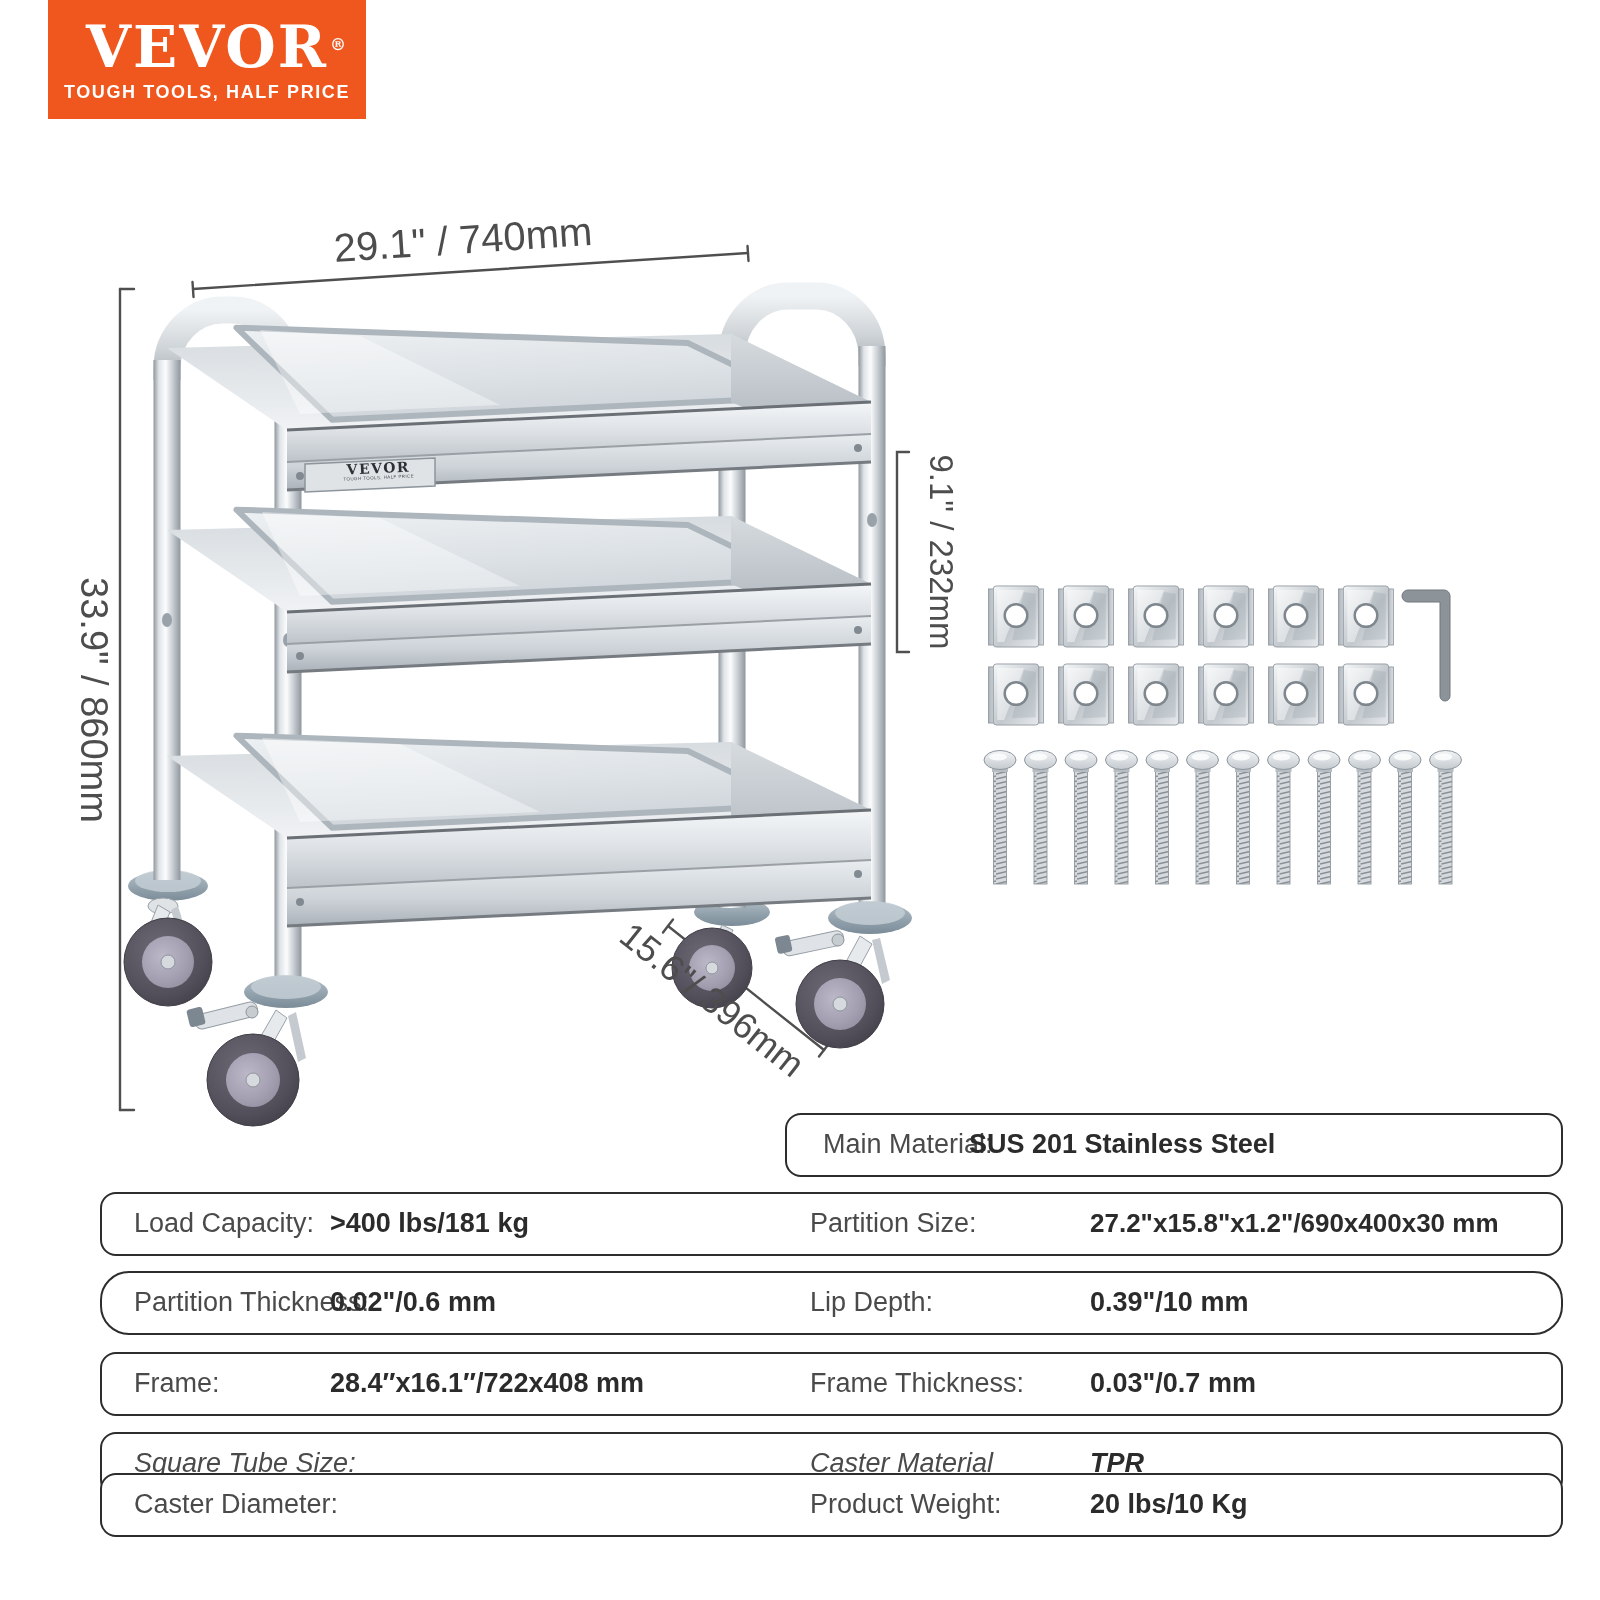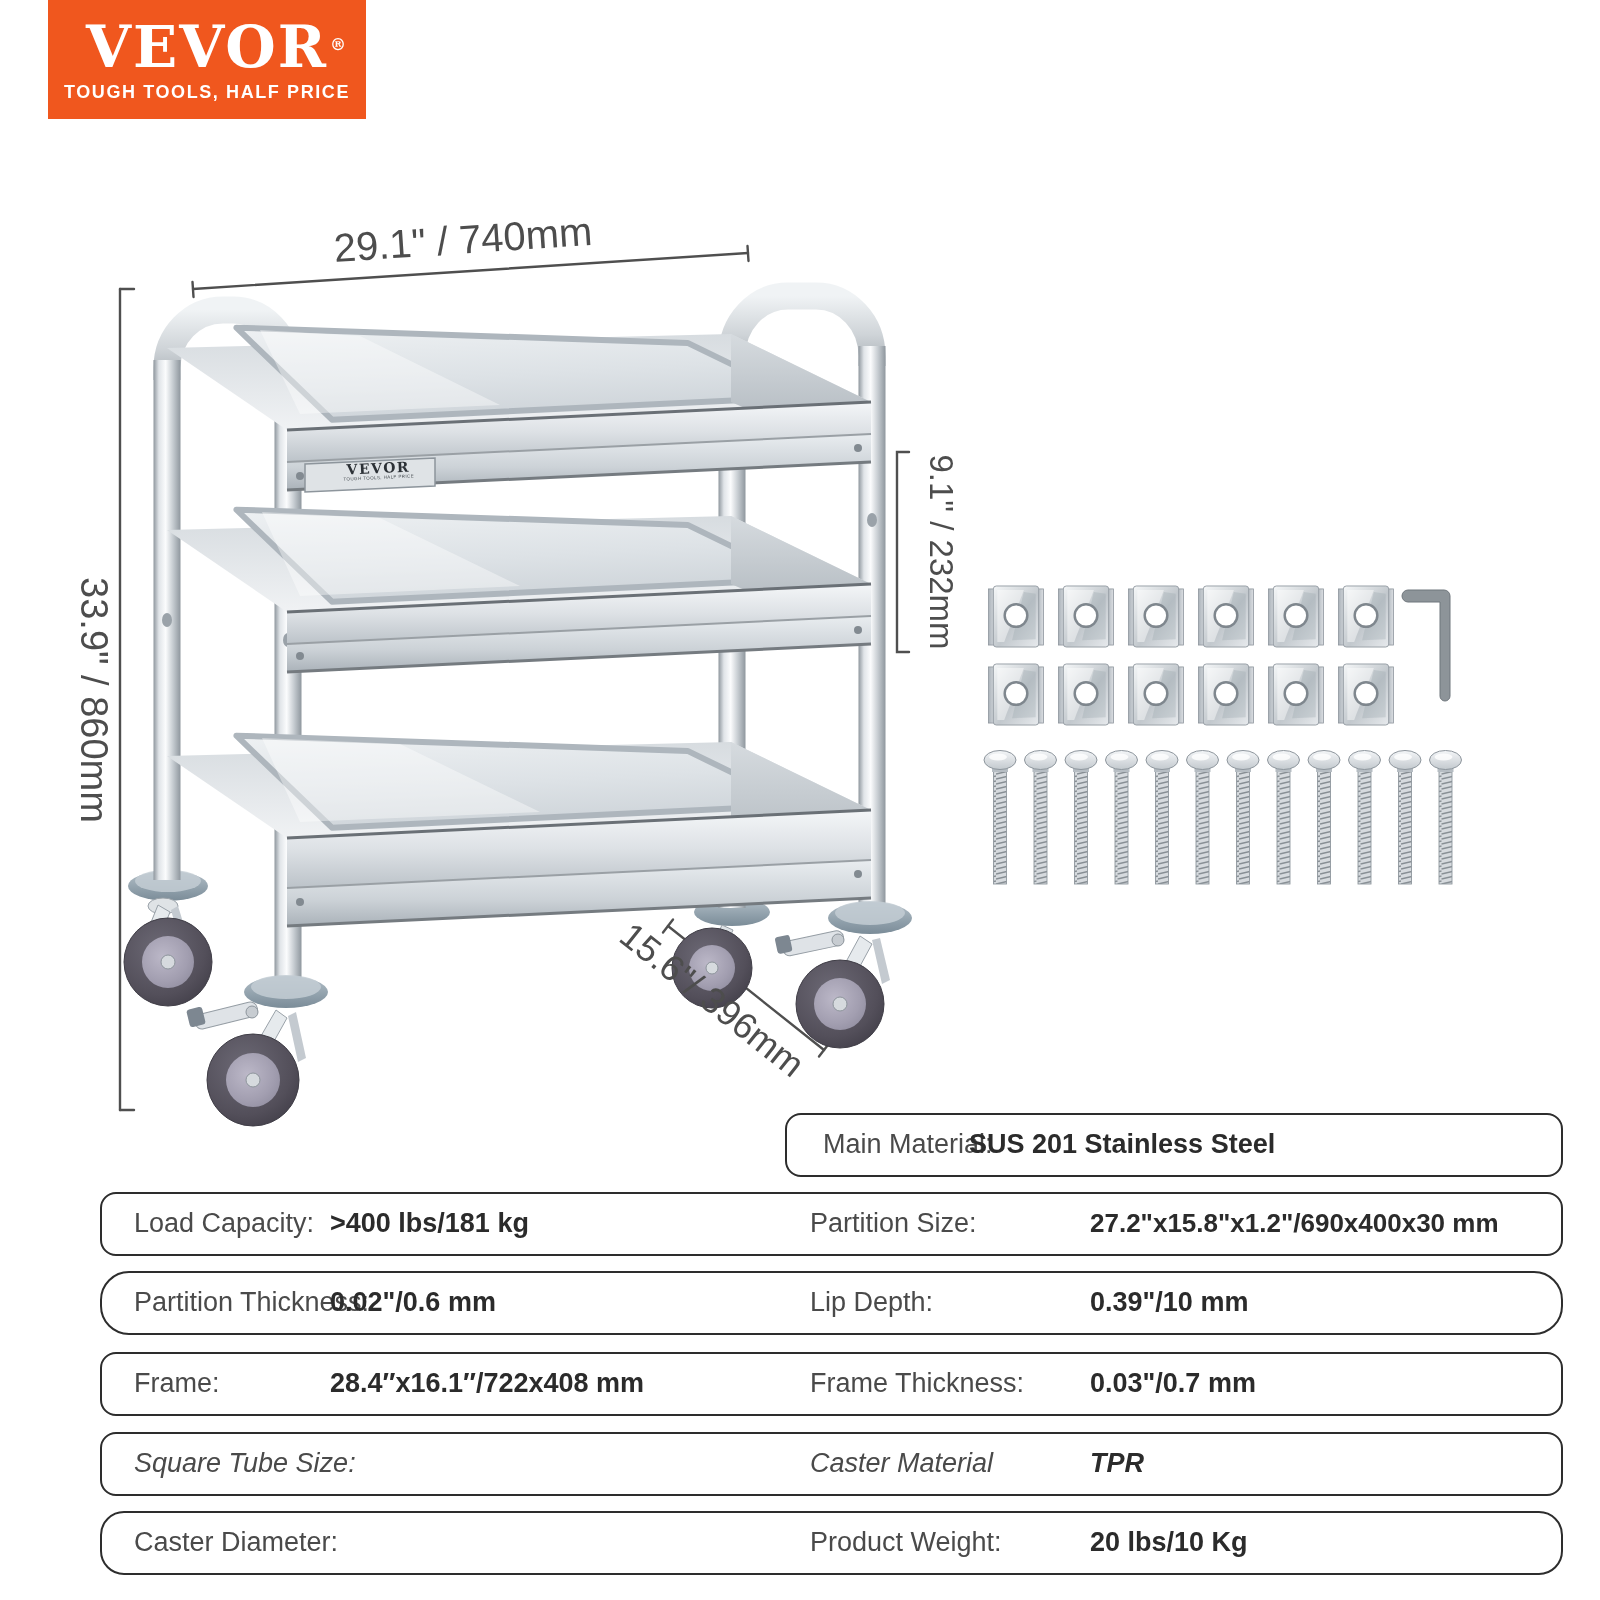--- a/index.html
+++ b/index.html
@@ -29,21 +29,21 @@
   
   .spec-row{position:absolute;height:64px;border:2.5px solid #2d2d2d;border-radius:16px;
         background:#fff;box-sizing:border-box;}
   .spec-row span{position:absolute;line-height:59px;font-size:27px;color:#4a4a4a;white-space:nowrap;}
   .spec-row .val{font-weight:bold;color:#2b2b2b;}
   #row1{left:785px;top:1113px;width:778px;}
   #row1 .l1{left:36px;} #row1 .v1{left:182px;}
   .fullrow{left:100px;width:1463px;}
   .fullrow .l1{left:32px;} .fullrow .v1{left:228px;}
   .fullrow .l2{left:708px;} .fullrow .v2{left:988px;}
-  #row2{top:1192px;} #row3{top:1271px;border-radius:29px;} #row4{top:1352px;} #row5{top:1432px;font-style:italic;} #row6{top:1511px;border-radius:24px;}
+  #row2{top:1192px;} #row3{top:1271px;border-radius:29px;} #row4{top:1352px;} #row5{top:1432px;font-style:italic;} #row6{top:1473px;}
   #row2 .v2{font-size:26px;}
 </style>
 </head>
 <body>
 
 <div id="canvas">
 
   <svg class="art" width="1600" height="1600" viewBox="0 0 1600 1600">
     <defs>
       <linearGradient id="legG" x1="0" y1="0" x2="1" y2="0">

